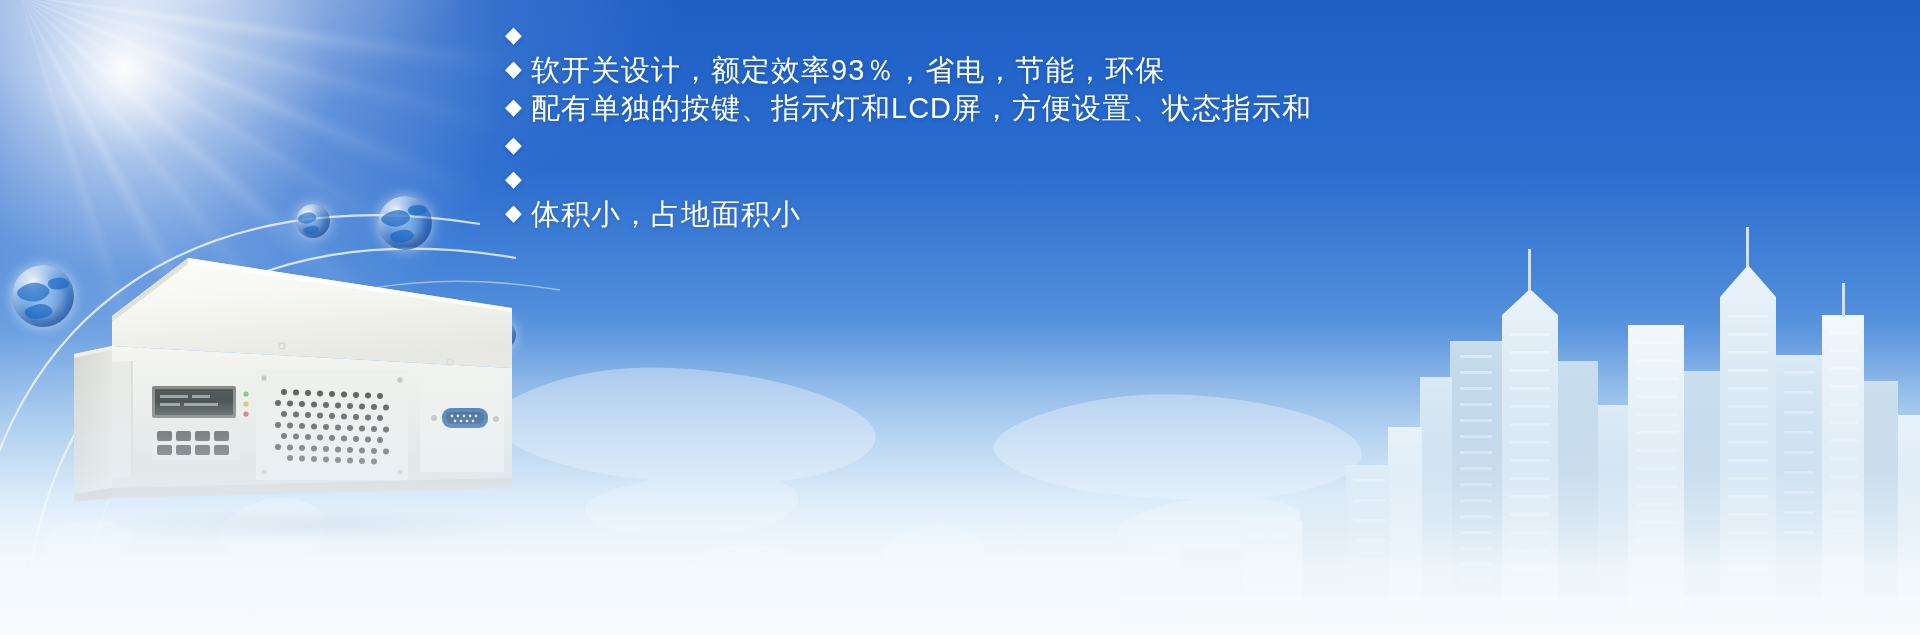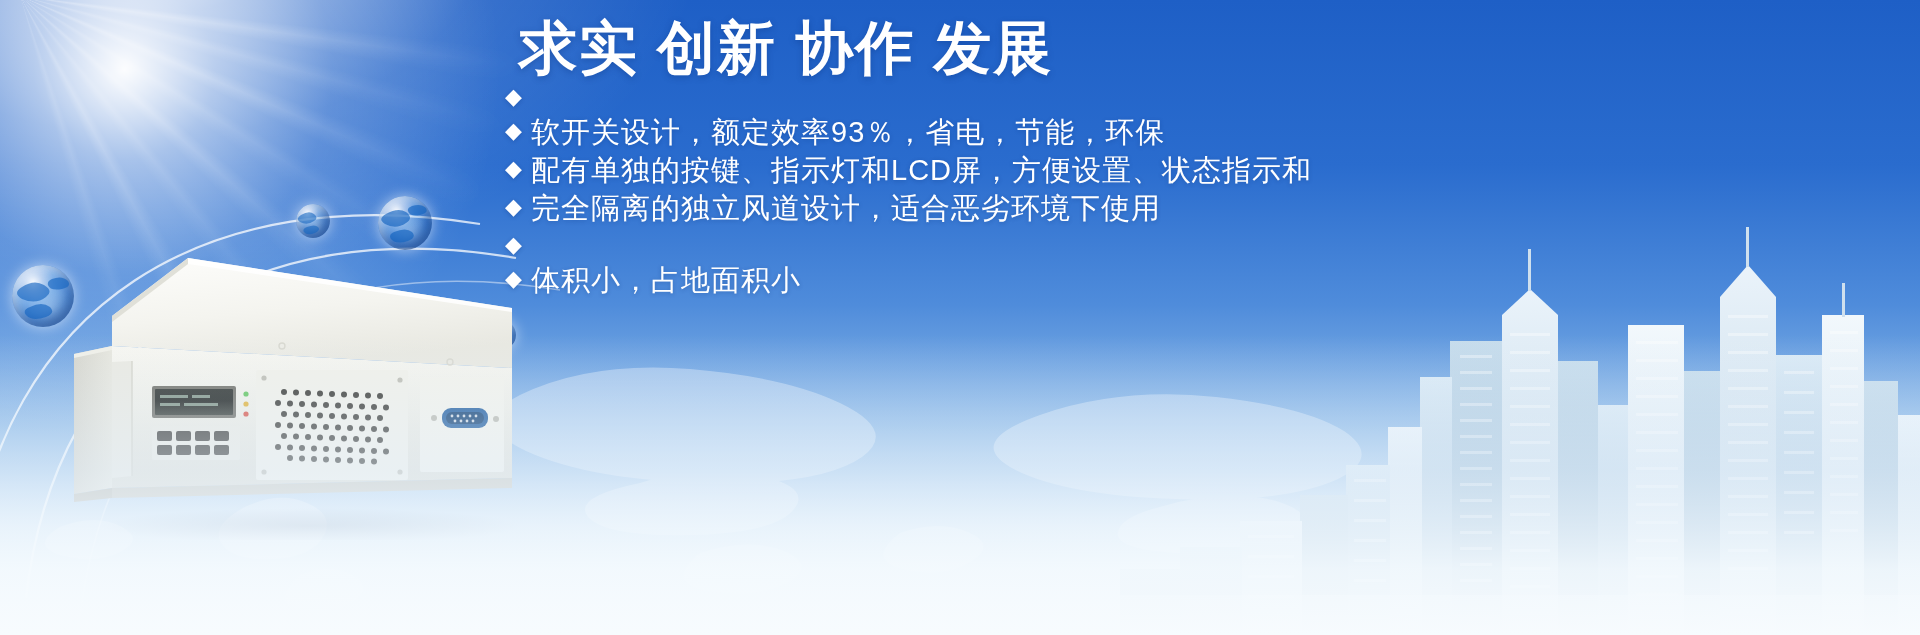--- a/index.html
+++ b/index.html
@@ -482,36 +482,34 @@
         <circle cx="374" cy="168" r="3" fill="#b9b9b0"></circle>
         <circle cx="436" cy="169" r="3" fill="#b9b9b0"></circle>
       </g>
 
       <circle cx="222" cy="96" r="3" fill="none" stroke="#d8d8d0" stroke-width="1.4"></circle>
       <circle cx="390" cy="112" r="3" fill="none" stroke="#d8d8d0" stroke-width="1.4"></circle>
     </svg>
   </div>
 
   <div class="content">
-    <h1 class="headline">求实 创新 协作 发展</h1>
     <ul class="bullets">
       <li>
           <span class="dia">◆</span>
         </li>
       <li>
           <span class="dia">◆</span>
           <span class="txt">软开关设计，额定效率93％，省电，节能，环保</span>
         </li>
       <li>
           <span class="dia">◆</span>
           <span class="txt">配有单独的按键、指示灯和LCD屏，方便设置、状态指示和</span>
         </li>
       <li>
           <span class="dia">◆</span>
-          <span class="txt">完全隔离的独立风道设计，适合恶劣环境下使用</span>
         </li>
       <li>
           <span class="dia">◆</span>
         </li>
       <li>
           <span class="dia">◆</span>
           <span class="txt">体积小，占地面积小</span>
         </li>
     </ul>
   </div>

